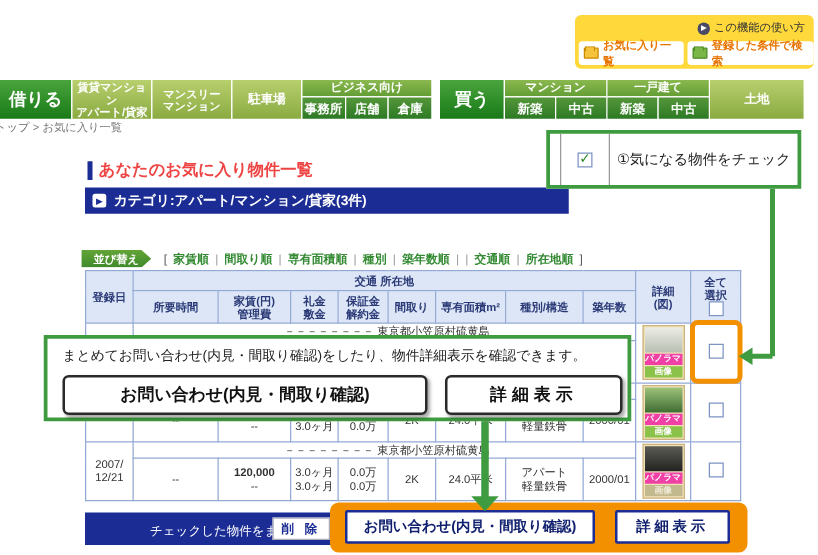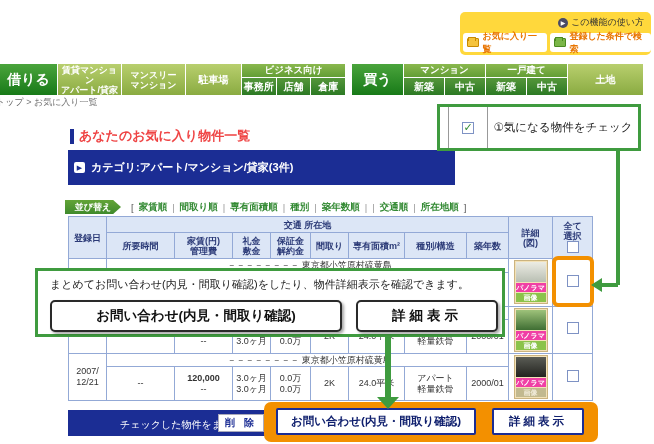--- a/index.html
+++ b/index.html
@@ -62,21 +62,21 @@
   .g1head { position:absolute; left:591px; top:278px; width:0; height:0; z-index:6;
     border-top:7px solid transparent; border-bottom:7px solid transparent; border-right:11px solid #3f9b3f; }
   .g2v { left:385px; top:337px; width:6px; height:61px; }
   .g2head { position:absolute; left:377px; top:397px; width:0; height:0; z-index:8;
     border-left:11px solid transparent; border-right:11px solid transparent; border-top:12px solid #3f9b3f; }
 
   
   .page-title { position:absolute; left:70px; top:127px; display:flex; align-items:center; gap:5px;
     font-size:13px; font-weight:bold; color:#ef4444; }
   .title-bar { width:4px; height:15px; background:#1b2d94; }
-  .category-bar { position:absolute; left:68px; top:150px; width:387px; height:35px; background:#1b2d94;
+  .category-bar { position:absolute; left:68px; top:150px; width:387px; height:21px; background:#1b2d94;
     color:#fff; font-size:11px; font-weight:bold; display:flex; align-items:center; gap:6px; padding-left:6px; }
   .cat-icon { display:inline-flex; width:11px; height:11px; background:#fff; color:#1b2d94; border-radius:2px;
     font-size:7px; align-items:center; justify-content:center; }
   .count-line { position:absolute; left:70px; top:173px; font-size:9.5px; color:#333; }
   .count-line b.red { color:#d00; font-size:12px; padding:0 2px; }
 
   
   .sort-row { position:absolute; left:65px; top:200px; display:flex; align-items:center; font-size:9.5px; }
   .sort-tag { width:56px; height:14px; background:linear-gradient(180deg,#63a437,#3f8a2c); color:#fff;
     font-size:9px; font-weight:bold; display:flex; align-items:center; justify-content:center;

